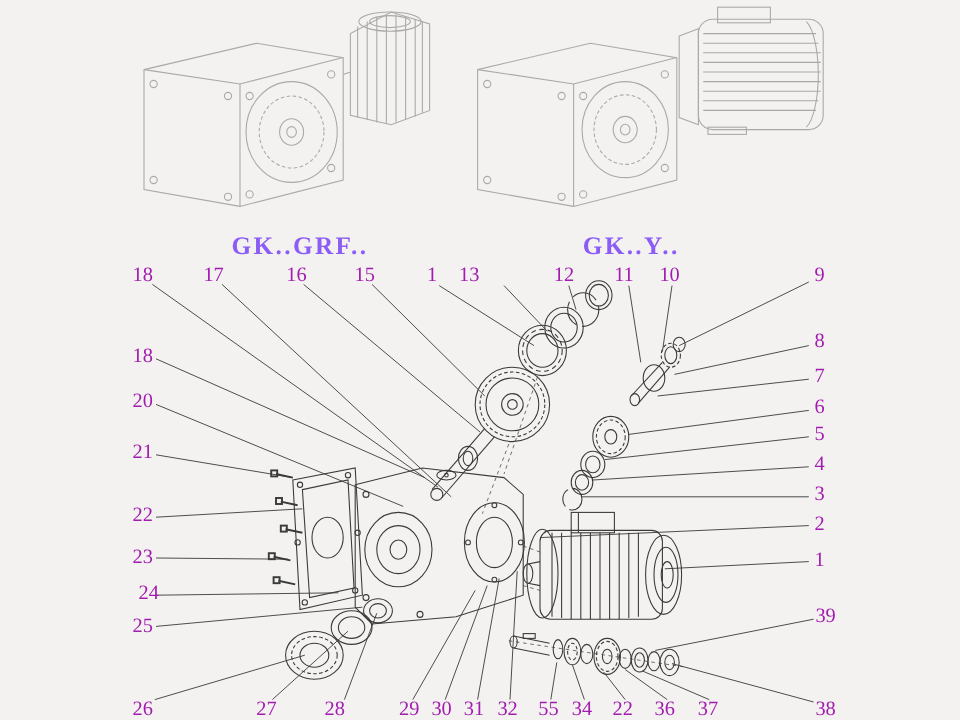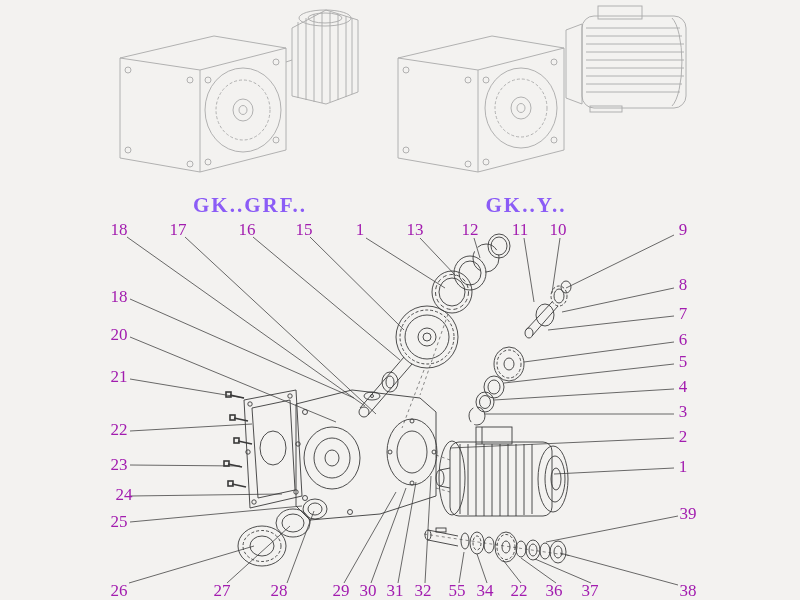--- a/index.html
+++ b/index.html
@@ -284,21 +284,21 @@
   </svg>
 
   <div class="title title-left">GK..GRF..</div>
   <div class="title title-right">GK..Y..</div>
 
   <div class="callout" style="left:119px;top:229px">18</div>
   <div class="callout" style="left:178px;top:229px">17</div>
   <div class="callout" style="left:247px;top:229px">16</div>
   <div class="callout" style="left:304px;top:229px">15</div>
   <div class="callout" style="left:360px;top:229px">1</div>
-  <div class="callout" style="left:415px;top:229px">13</div>
+  <div class="callout" style="left:391px;top:229px">13</div>
   <div class="callout" style="left:470px;top:229px">12</div>
   <div class="callout" style="left:520px;top:229px">11</div>
   <div class="callout" style="left:558px;top:229px">10</div>
   <div class="callout" style="left:683px;top:229px">9</div>
   <div class="callout" style="left:683px;top:284px">8</div>
   <div class="callout" style="left:683px;top:313px">7</div>
   <div class="callout" style="left:683px;top:339px">6</div>
   <div class="callout" style="left:683px;top:361px">5</div>
   <div class="callout" style="left:683px;top:386px">4</div>
   <div class="callout" style="left:683px;top:411px">3</div>

